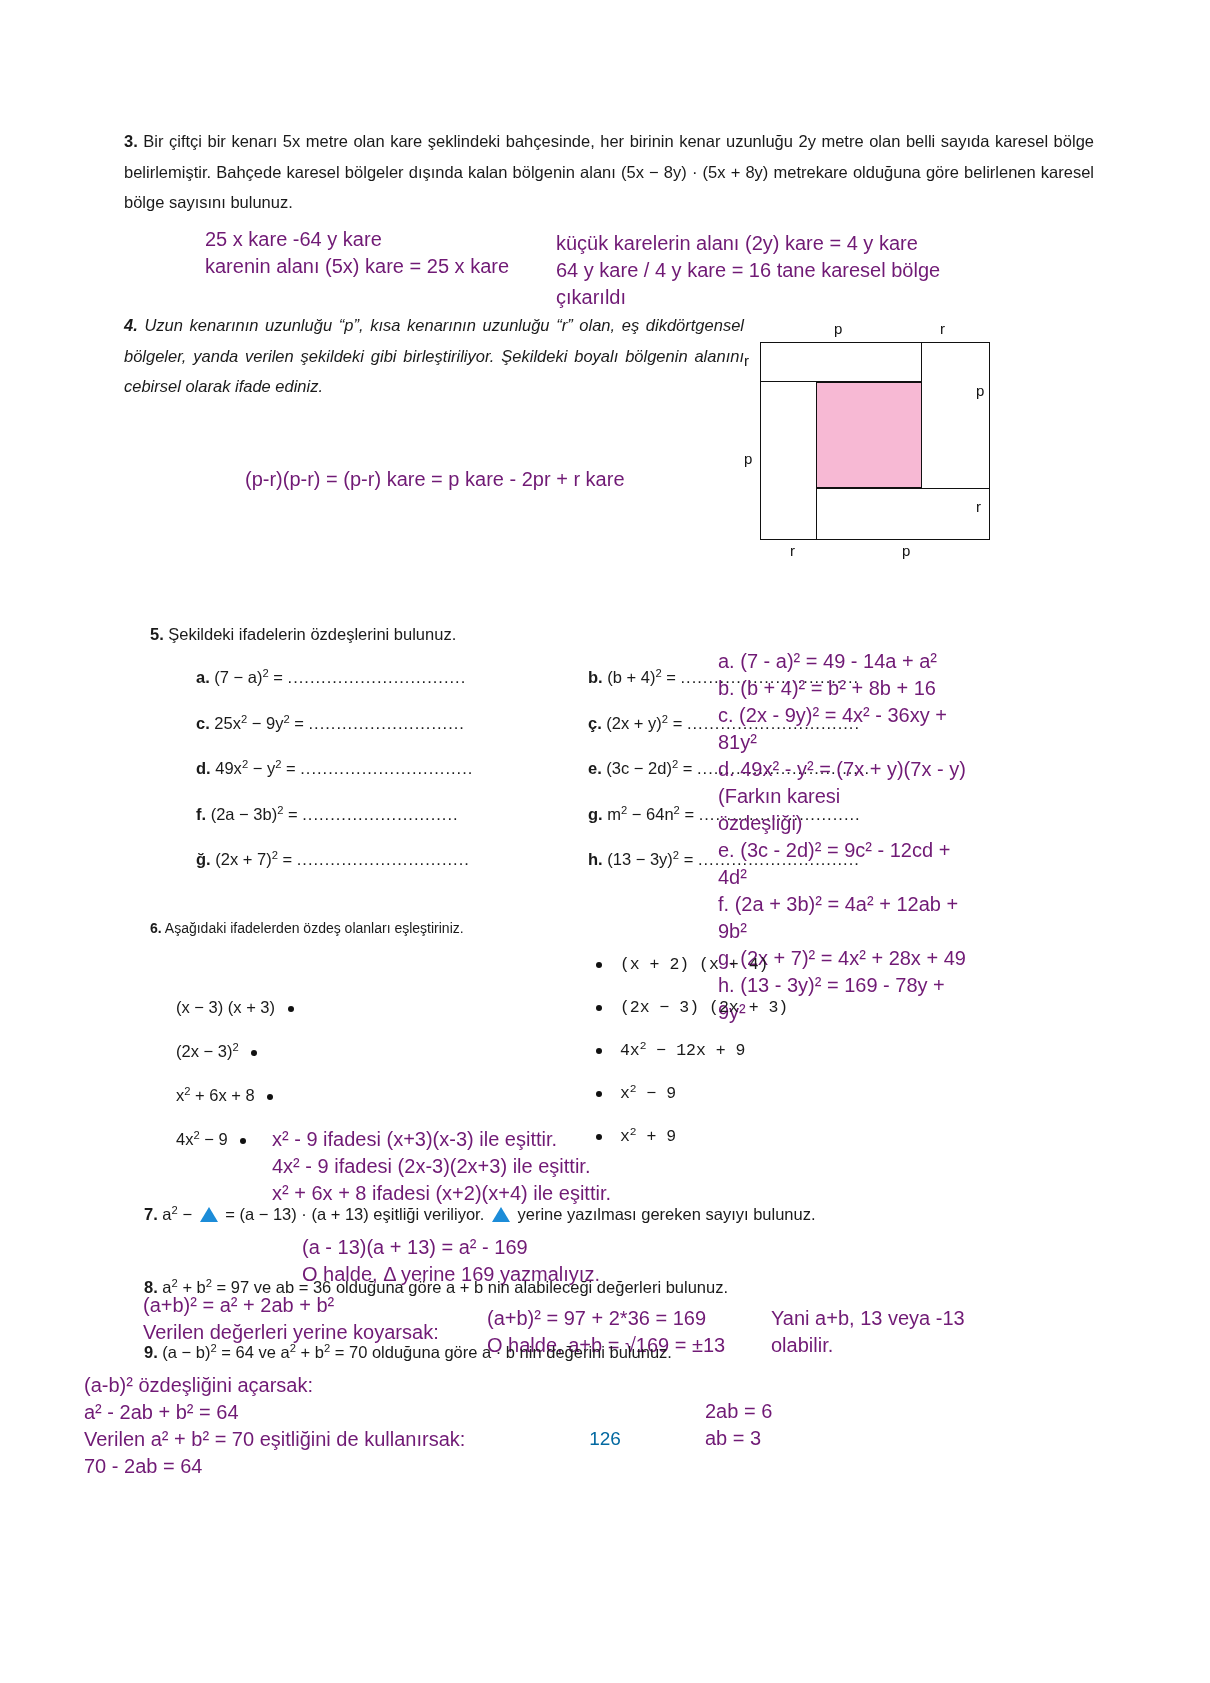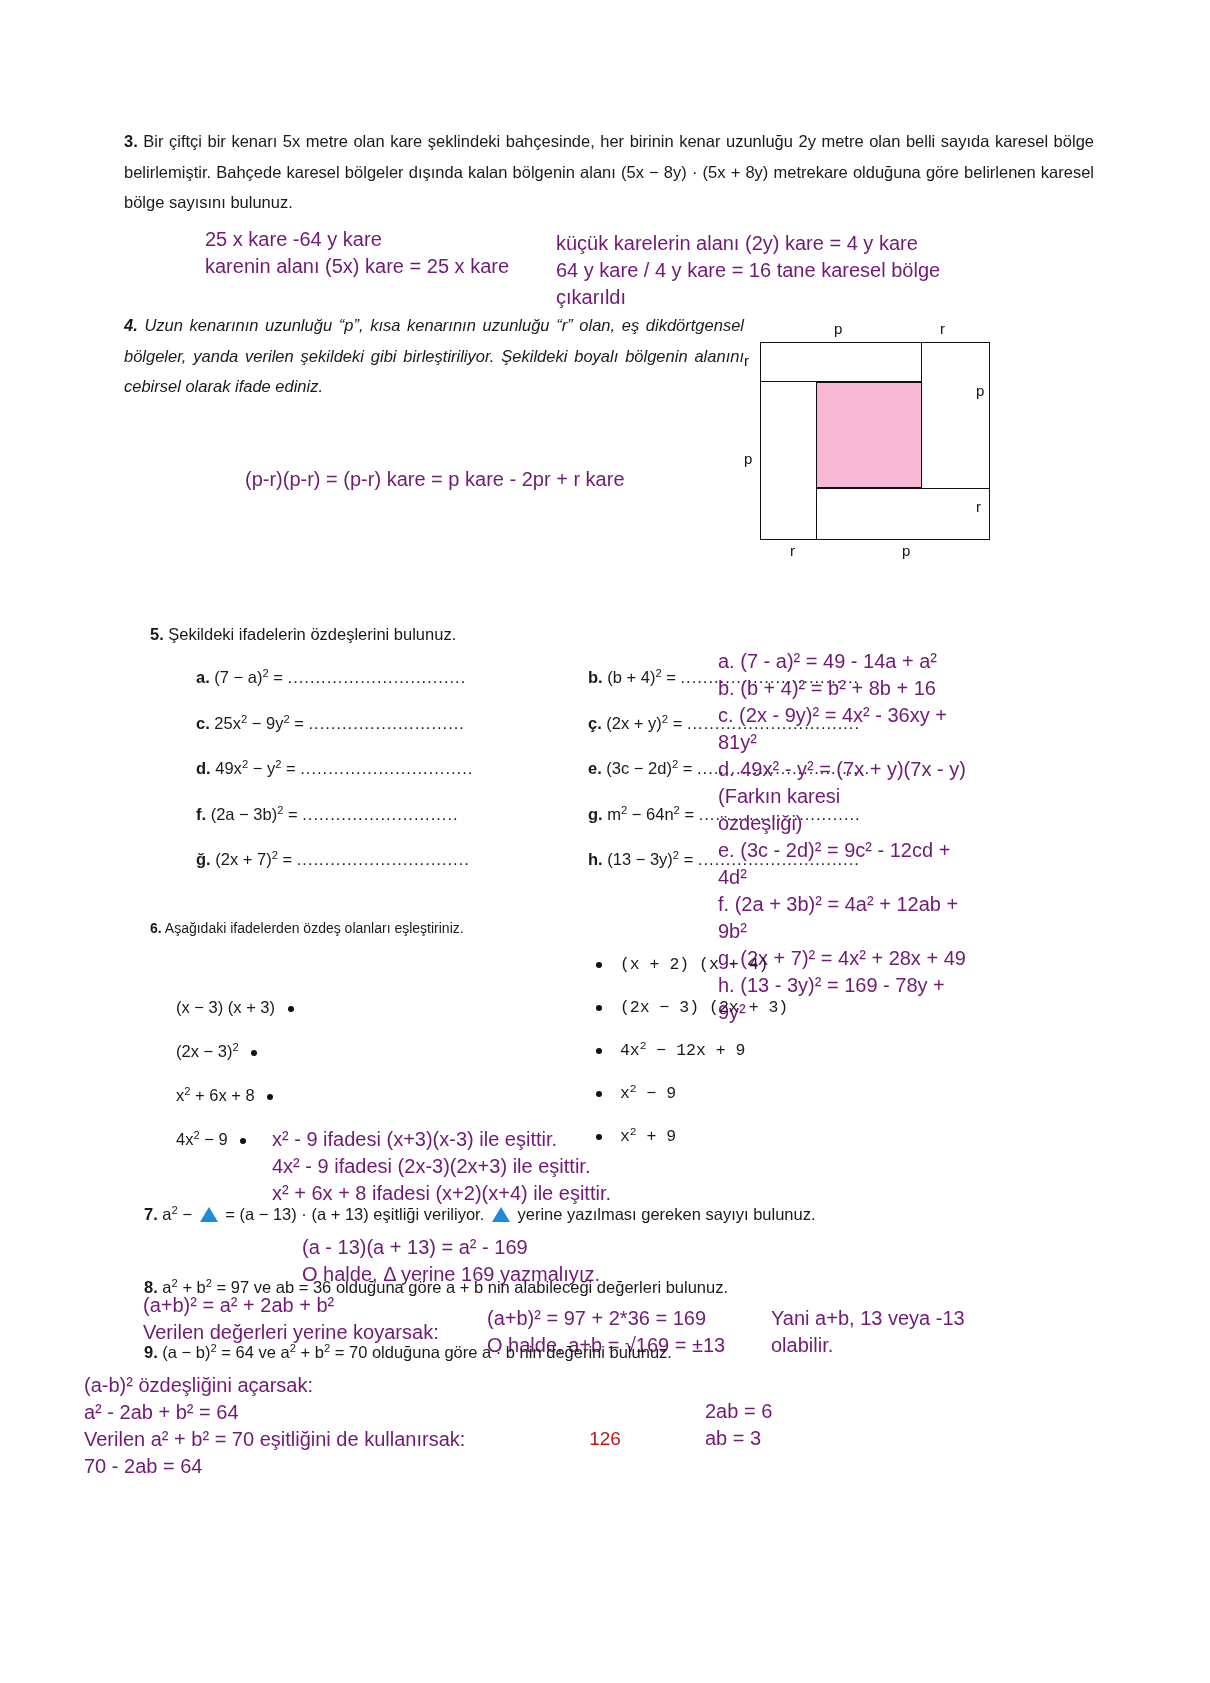--- a/index.html
+++ b/index.html
@@ -80,21 +80,21 @@
   #q8-ans1 { left:143px; top:1292px; }
   #q8-ans2 { left:487px; top:1305px; }
   #q8-ans3 { left:771px; top:1305px; }
 
   
   #q9 { left:144px; top:1343px; font-size:16.5px; }
   #q9-ans1 { left:84px; top:1372px; }
   #q9-ans2 { left:705px; top:1398px; }
 
   
-  #pageno { left:0; top:1428px; width:1210px; text-align:center; font-size:19px; color:#b91c1c; }
+  #pageno { left:0; top:1428px; width:1210px; text-align:center; font-size:19px; color:#0369a1; }
 </style>
 </head>
 <body>
 
 <div class="page">
 
   <div class="abs body-text" id="q3">
     <span class="q-num">3.</span>
     <span>Bir çiftçi bir kenarı 5x metre olan kare şeklindeki bahçesinde, her birinin kenar uzunluğu 2y metre olan belli sayıda karesel bölge belirlemiştir. Bahçede karesel bölgeler dışında kalan bölgenin alanı (5x − 8y) · (5x + 8y) metrekare olduğuna göre belirlenen karesel bölge sayısını bulunuz.</span>
   </div>

